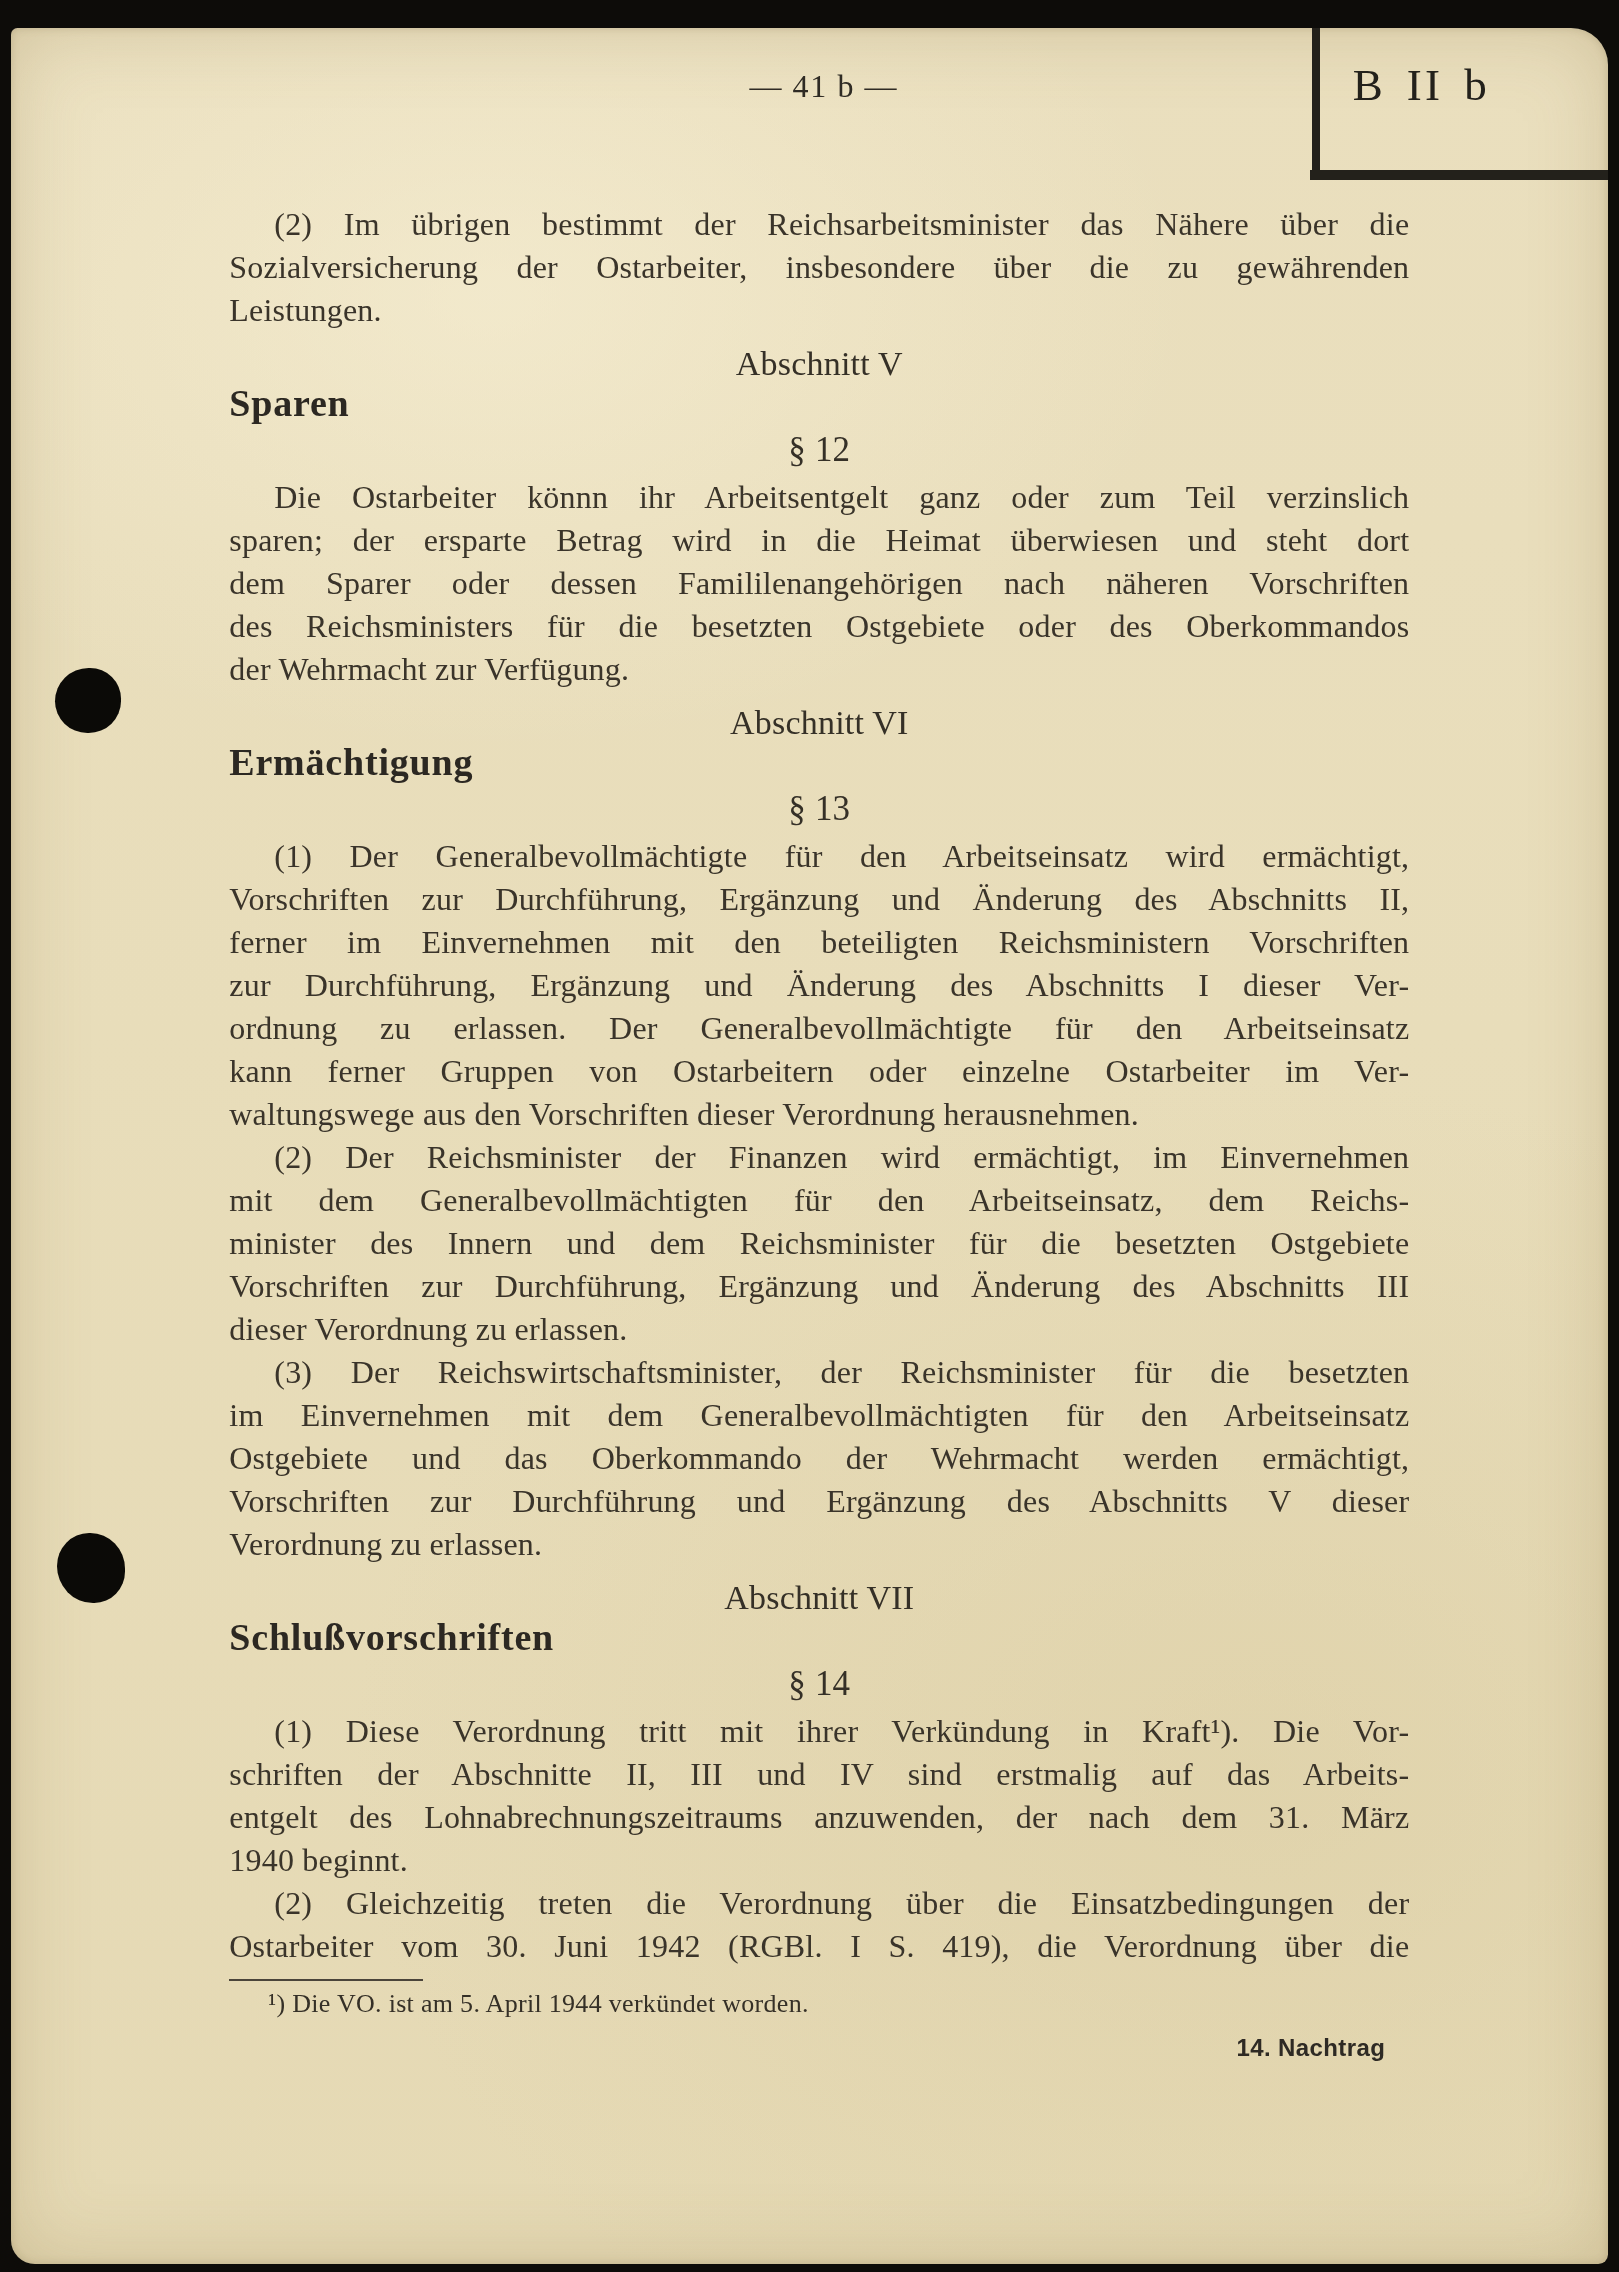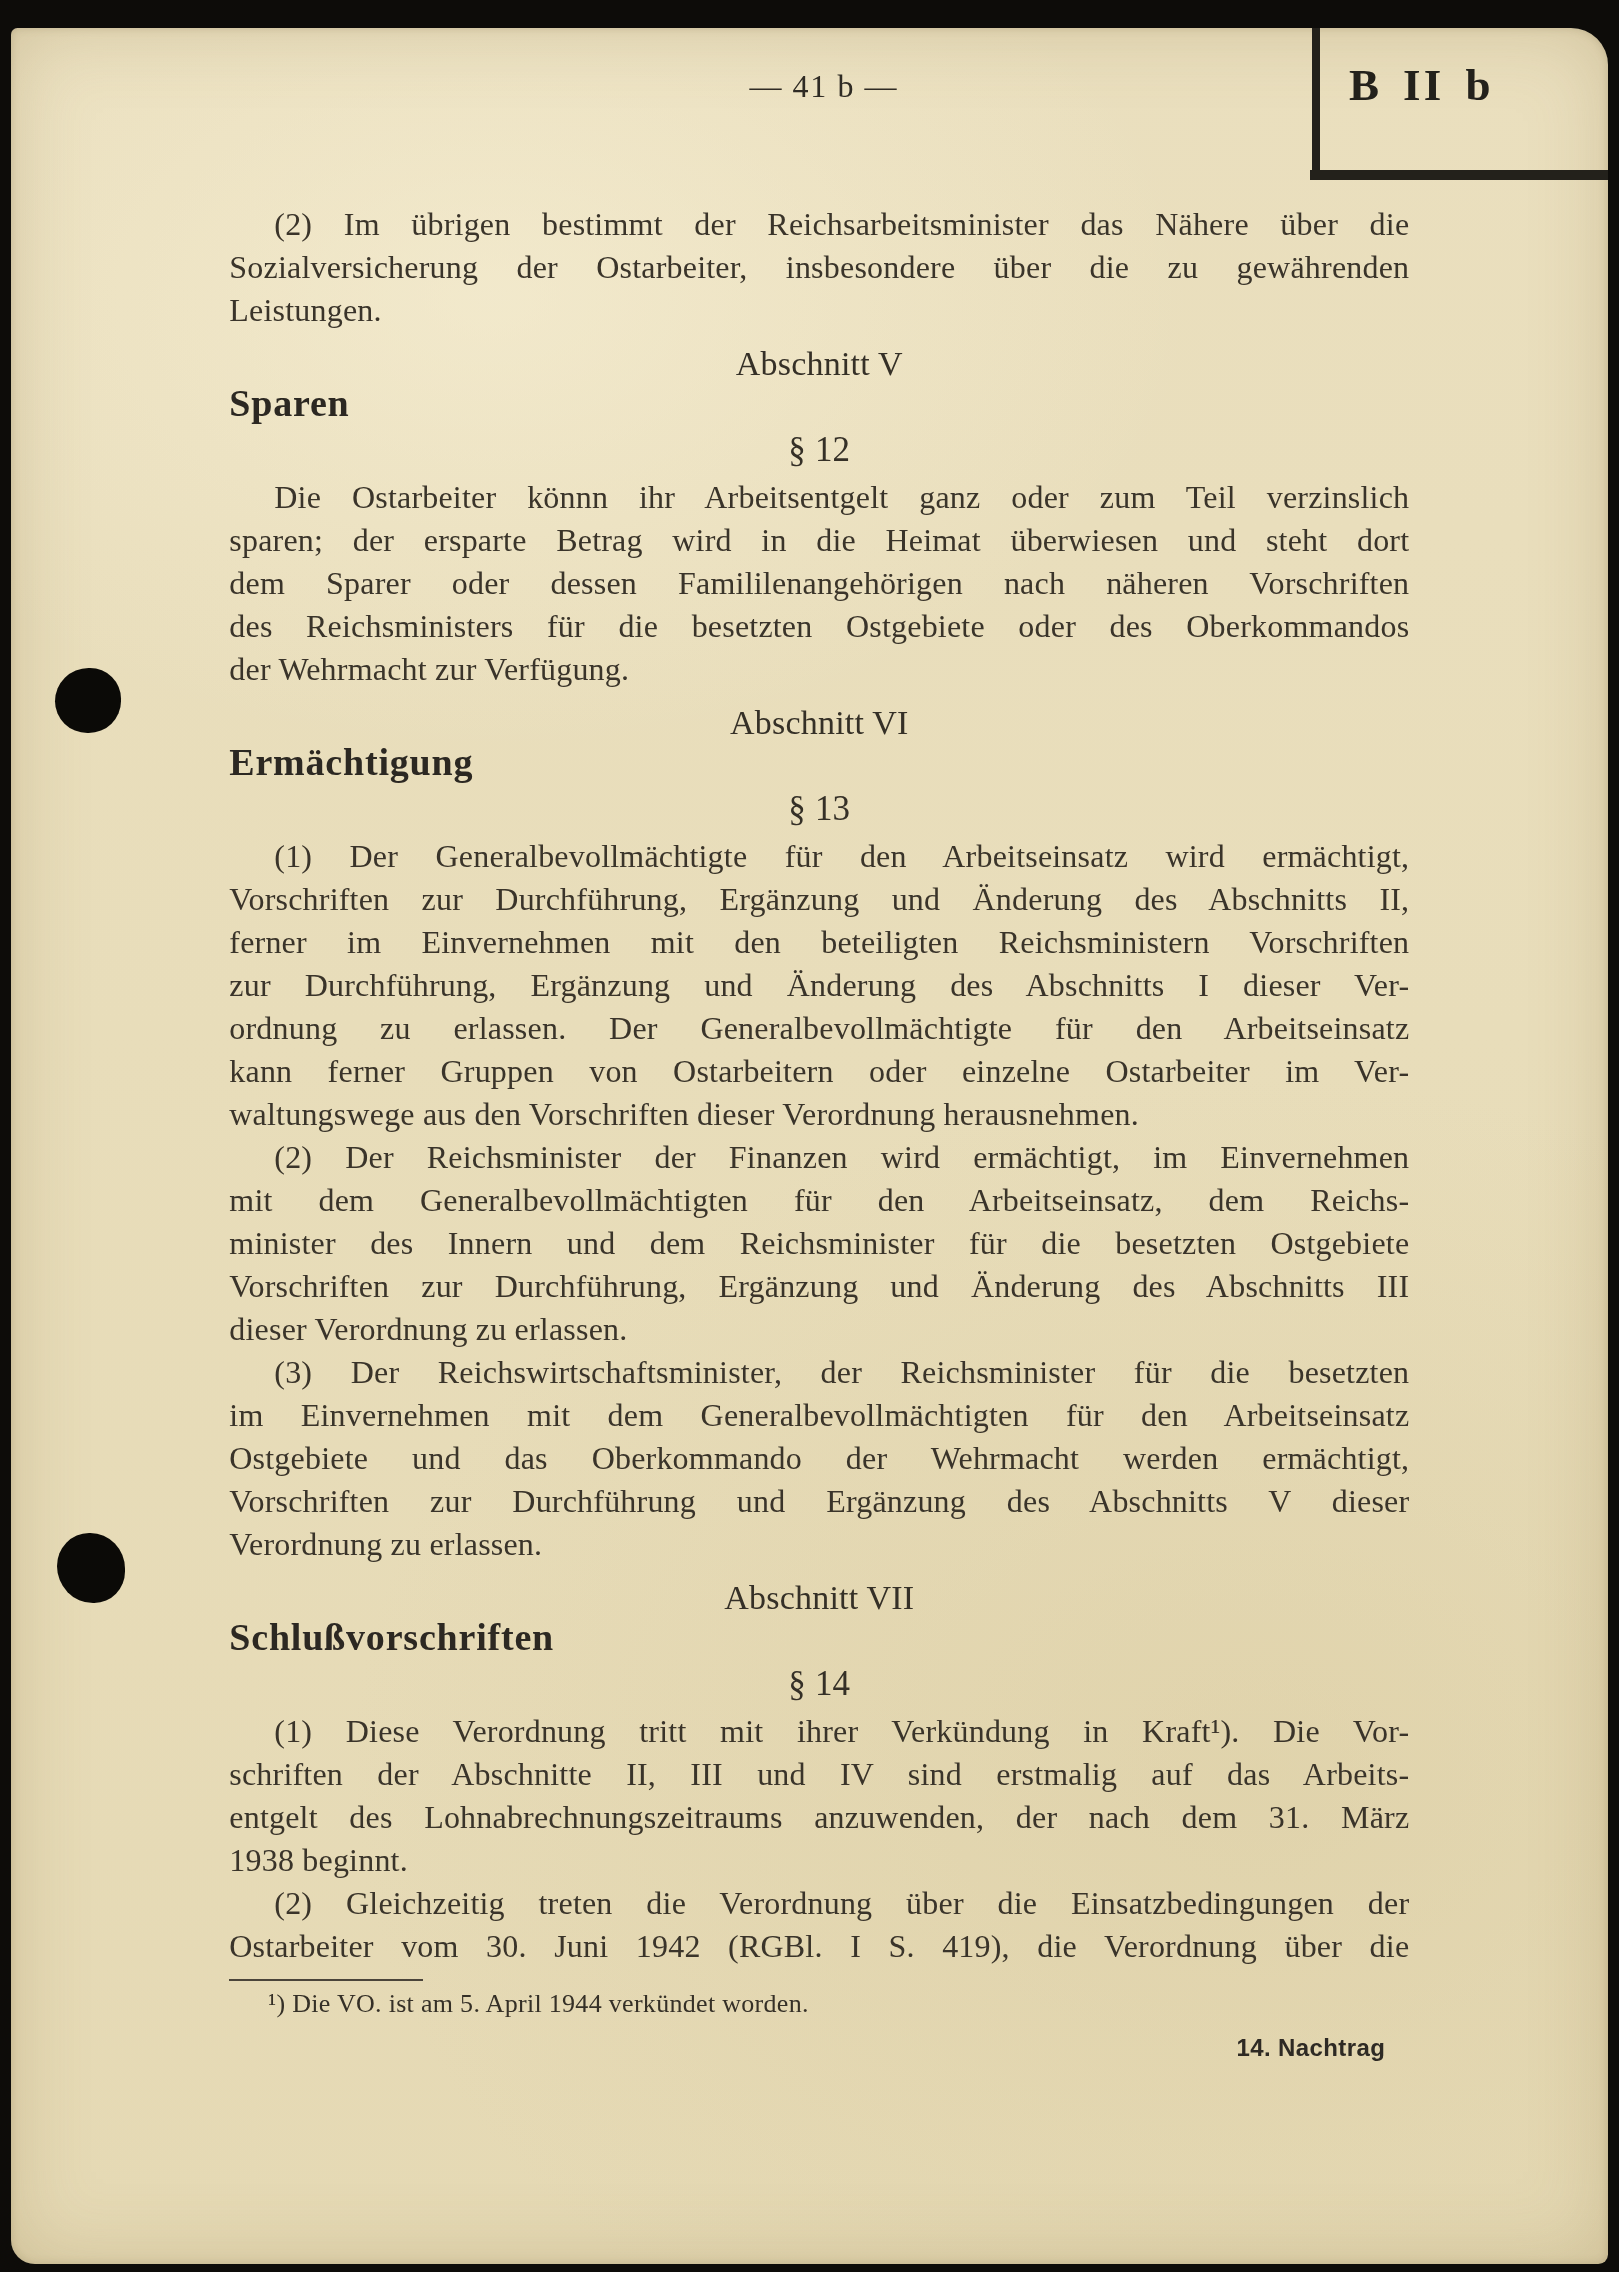--- a/index.html
+++ b/index.html
@@ -54,21 +54,21 @@
     width: 298px;
     height: 10.5px;
     background: #23211b;
   }
   .corner-label {
     position: absolute;
     left: 1325px;
     top: 31px;
     width: 170px;
     text-align: center;
-    font-weight: bold;
+    font-weight: normal;
     font-size: 45px;
     letter-spacing: 3.2px;
     word-spacing: 6.5px;
     color: #23211b;
   }
   .punch-hole {
     position: absolute;
     background: #0b0a07;
     border-radius: 50%;
   }
@@ -198,21 +198,21 @@
           <div class="line">Vorschriften zur Durchführung und Ergänzung des Abschnitts V dieser</div>
           <div class="line para-end">Verordnung zu erlassen.</div>
         </div>
         <div class="subheading">Abschnitt VII</div>
         <div class="heading">Schlußvorschriften</div>
         <div class="section-number">§ 14</div>
         <div class="paragraph p-indent">
           <div class="line">(1) Diese Verordnung tritt mit ihrer Verkündung in Kraft¹). Die Vor-</div>
           <div class="line">schriften der Abschnitte II, III und IV sind erstmalig auf das Arbeits-</div>
           <div class="line">entgelt des Lohnabrechnungszeitraums anzuwenden, der nach dem 31. März</div>
-          <div class="line para-end">1938 beginnt.</div>
+          <div class="line para-end">1940 beginnt.</div>
         </div>
         <div class="paragraph p-indent">
           <div class="line">(2) Gleichzeitig treten die Verordnung über die Einsatzbedingungen der</div>
           <div class="line">Ostarbeiter vom 30. Juni 1942 (RGBl. I S. 419), die Verordnung über die</div>
         </div>
       </div>
     <div class="footnote-rule"></div>
     <div class="footnote">¹) Die VO. ist am 5. April 1944 verkündet worden.</div>
     <div class="supplement">14. Nachtrag</div>
   </div>

